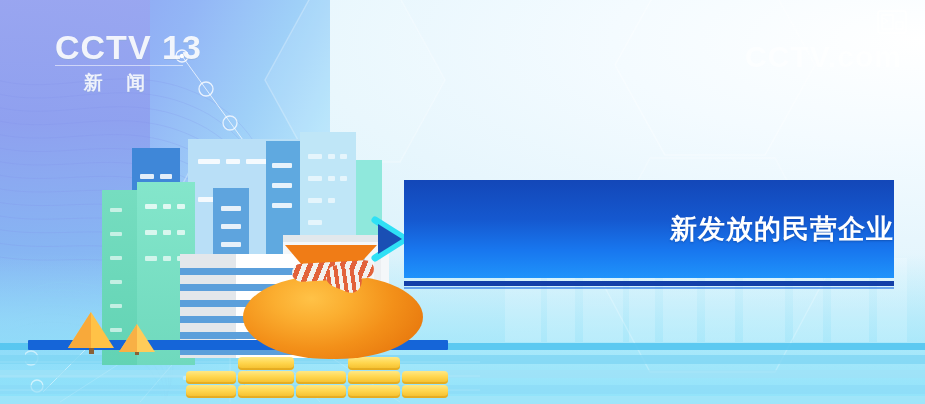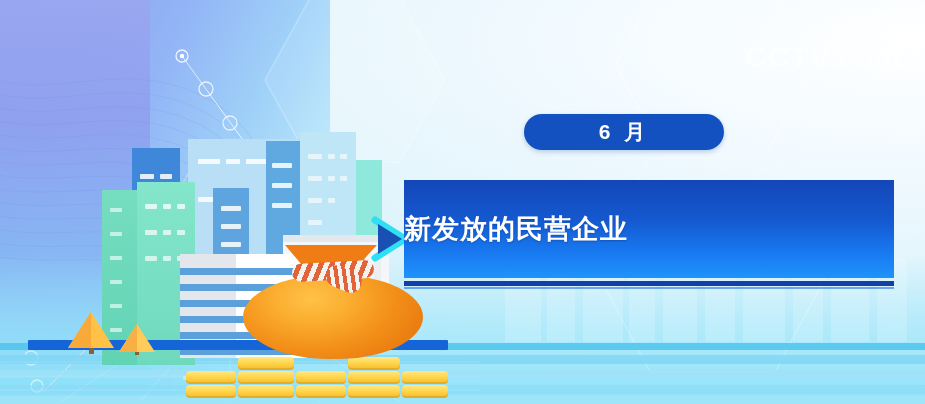--- a/index.html
+++ b/index.html
@@ -132,21 +132,21 @@
   }
   .badge span{
     color:#fff;font-size:21px;font-weight:700;letter-spacing:4px;
     font-family:"Liberation Sans","DejaVu Sans",sans-serif;
   }
 
   
   .panel{
     position:absolute;left:404px;top:180px;width:490px;height:98px;
     background:linear-gradient(180deg,#1347b8 0%,#1558cf 40%,#1877ef 72%,#1f93fb 100%);
-    display:flex;flex-direction:column;align-items:flex-start;justify-content:center;
+    display:flex;flex-direction:column;align-items:flex-end;justify-content:center;
   }
   .panel .ln{
     color:#ffffff;font-weight:700;
     font-family:"Liberation Sans","DejaVu Sans",sans-serif;
     letter-spacing:1px;line-height:1.05;white-space:nowrap;
     text-shadow:0 1px 2px rgba(10,40,110,.35);
   }
   .panel .ln1{font-size:27px;}
   .panel .ln2{font-size:29px;margin-top:5px;}
   .panel-underline{
@@ -392,32 +392,34 @@
   <div class="bag-cloth"></div>
   <div class="bag"></div>
   <div class="bag-tie"></div>
   <div class="bag-knot"></div>
 
   <svg class="arrow-chev" viewBox="0 0 44 46">
     <path d="M4 4 L34 23 L4 42" fill="none" stroke="#2fe0f5" stroke-width="7" stroke-linecap="round" stroke-linejoin="round"></path>
   </svg>
   <div class="arrow-tri"></div>
 
+  <div class="logo">
+    <div class="logo-main">CCTV 13</div>
+    <div class="logo-rule"></div>
+    <div class="logo-sub">新 闻</div>
+  </div>
 
   <div class="wm-cctv">CCTV.com</div>
   <svg class="wm-corner" viewBox="0 0 30 24">
     <rect x="1" y="1" width="28" height="22" rx="2" fill="none" stroke="rgba(255,255,255,0.8)" stroke-width="1.6"></rect>
     <rect x="5" y="5" width="11" height="14" fill="none" stroke="rgba(255,255,255,0.8)" stroke-width="1.4"></rect>
     <rect x="19" y="12" width="7" height="7" fill="none" stroke="rgba(255,255,255,0.8)" stroke-width="1.4"></rect>
     <path d="M6 8 L11 11 L6 14" fill="none" stroke="rgba(255,255,255,0.8)" stroke-width="1.2"></path>
   </svg>
 
-  <div class="badge">
-    <span>6 月</span>
-  </div>
 
   <div class="panel">
     <div class="ln ln1">新发放的民营企业</div>
   </div>
   <div class="panel-underline"></div>
   <div class="panel-underline2"></div>
 
 </div>
 
 </body></html>

